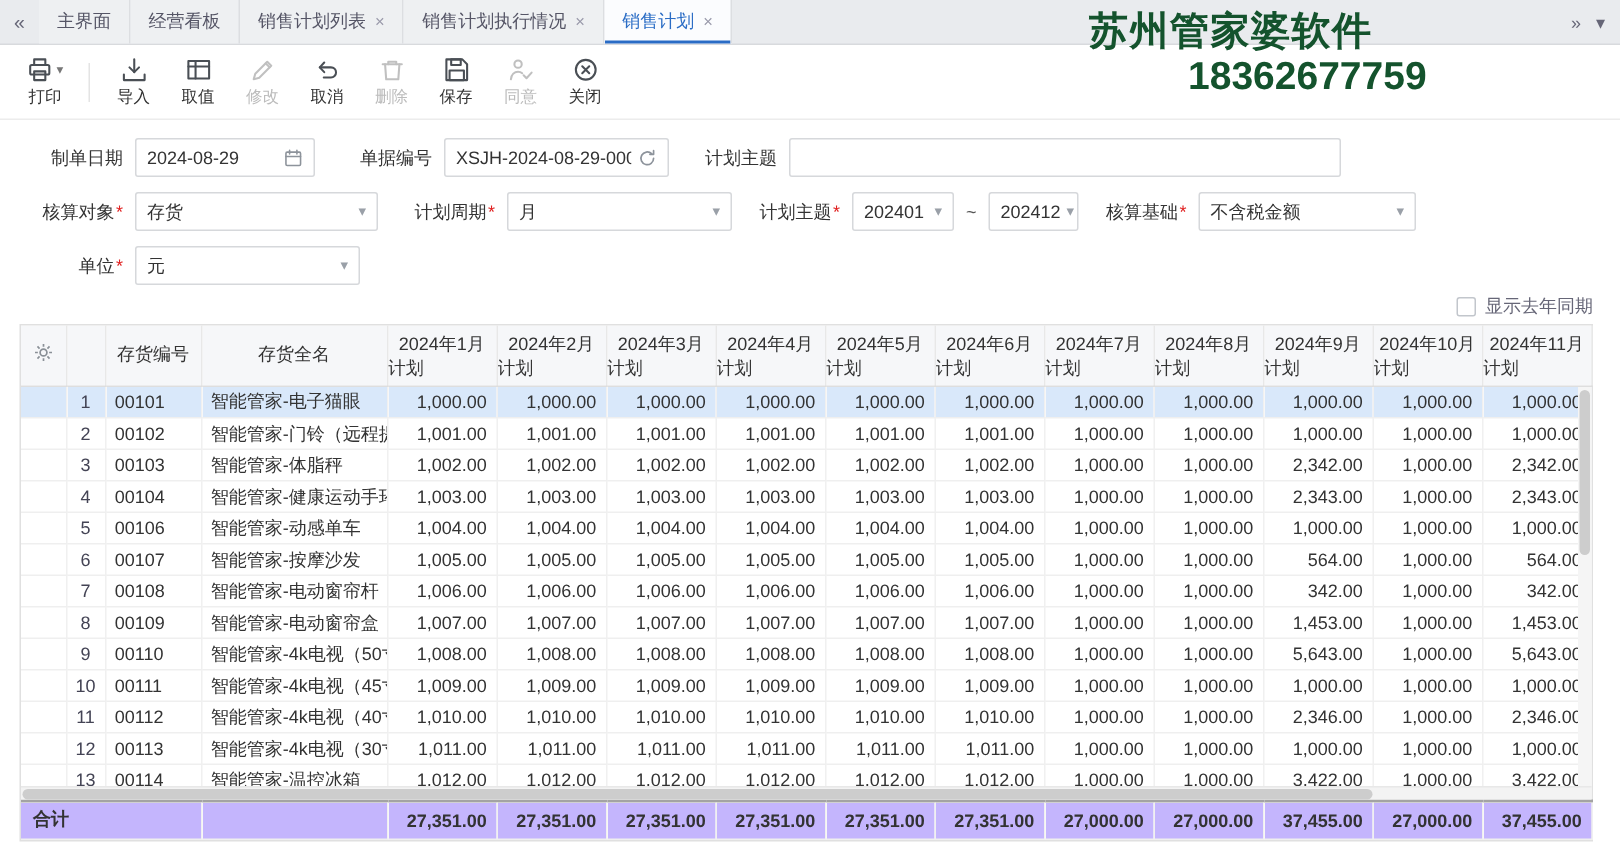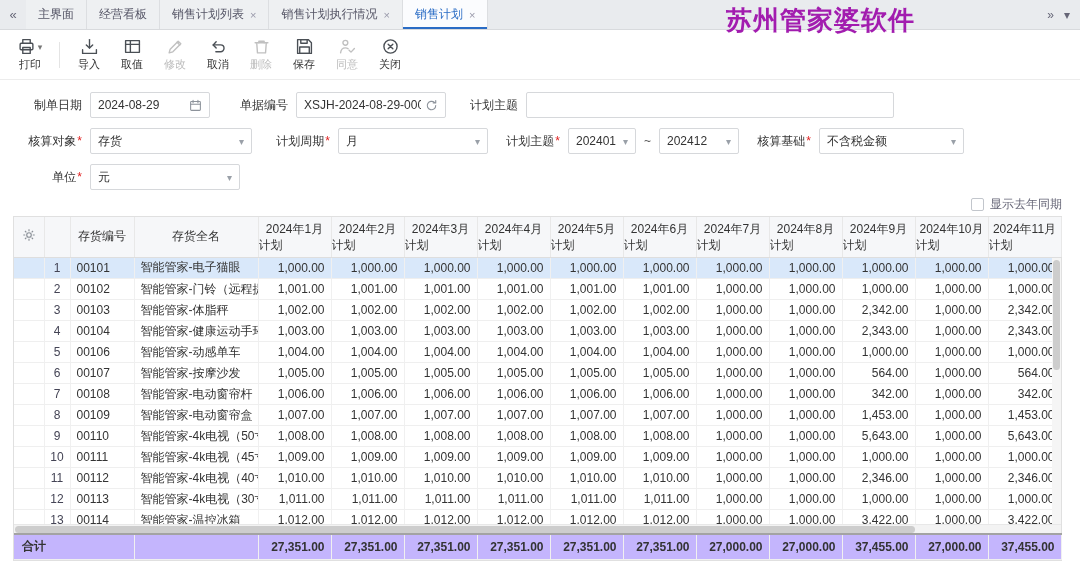--- a/index.html
+++ b/index.html
@@ -14,21 +14,21 @@
   #tabs{display:flex}
   .tab{display:flex;align-items:center;gap:6px;padding:0 12px;font-size:12px;color:#556;
     border-right:1px solid #dcdee1;cursor:pointer;background:#eef0f2;white-space:nowrap}
   .tab.active{background:#fbfcfe;color:#2a6cc5;box-shadow:inset 0 -2px 0 #2a6cc5}
   .tab .close{color:#99a;font-size:11px}
   .tab-spacer{flex:1}
   .tab-right{display:flex;align-items:center;gap:10px;padding-right:10px;color:#667;font-size:12px}
   .tr-btn{cursor:pointer}
 
   
-  .watermark{position:absolute;left:726px;top:6px;color:#a21caf;font-weight:bold;
+  .watermark{position:absolute;left:726px;top:6px;color:#14532d;font-weight:bold;
     z-index:99;line-height:1.15;pointer-events:none}
   .watermark .l1{font-size:26px;letter-spacing:1px}
   .watermark .l2{font-size:26px;margin-left:66px}
 
   
   .toolbar{height:50px;display:flex;align-items:center;padding-left:16px;gap:15px;
     border-bottom:1px solid #ececec;background:#fff}
   .tbtn{display:flex;flex-direction:column;align-items:center;gap:1px;cursor:pointer;min-width:28px}
   .tbtn .iconrow{display:flex;align-items:center;gap:3px;height:18px}
   .tbtn svg{fill:none;stroke:#4a4f55;stroke-linecap:round;stroke-linejoin:round}
@@ -110,20 +110,21 @@
     </div>
   <div class="tab-spacer"></div>
   <div class="tab-right">
     <span class="tr-btn">»</span>
     <span class="tr-btn">▾</span>
   </div>
 </div>
 
 <div class="watermark">
   <div class="l1">苏州管家婆软件</div>
+  <div class="l2">18362677759</div>
 </div>
 
 <div class="toolbar" id="toolbar">
     <div class="tbtn">
       <div class="iconrow">
         <svg width="17" height="17" viewBox="0 0 16 16" stroke-width="1.3">
           <path d="M4.5 5V1.5h7V5"></path>
           <rect x="2" y="5" width="12" height="6" rx="1"></rect>
           <rect x="4.5" y="9" width="7" height="5.5"></rect>
         </svg>
@@ -252,21 +253,21 @@
       <span>月</span>
       <span class="chev">▾</span>
     </div>
     <span class="gap"></span>
     <span class="flabel lw3 req">计划主题</span>
     <div class="finput" style="width:68px">
       <span>202401</span>
       <span class="chev">▾</span>
     </div>
     <span class="tilde">~</span>
-    <div class="finput" style="width:80px">
+    <div class="finput" style="width:60px">
       <span>202412</span>
       <span class="chev">▾</span>
     </div>
     <span class="gap"></span>
     <span class="flabel lw4 req">核算基础</span>
     <div class="finput" style="width:145px">
       <span>不含税金额</span>
       <span class="chev">▾</span>
     </div>
   </div>

